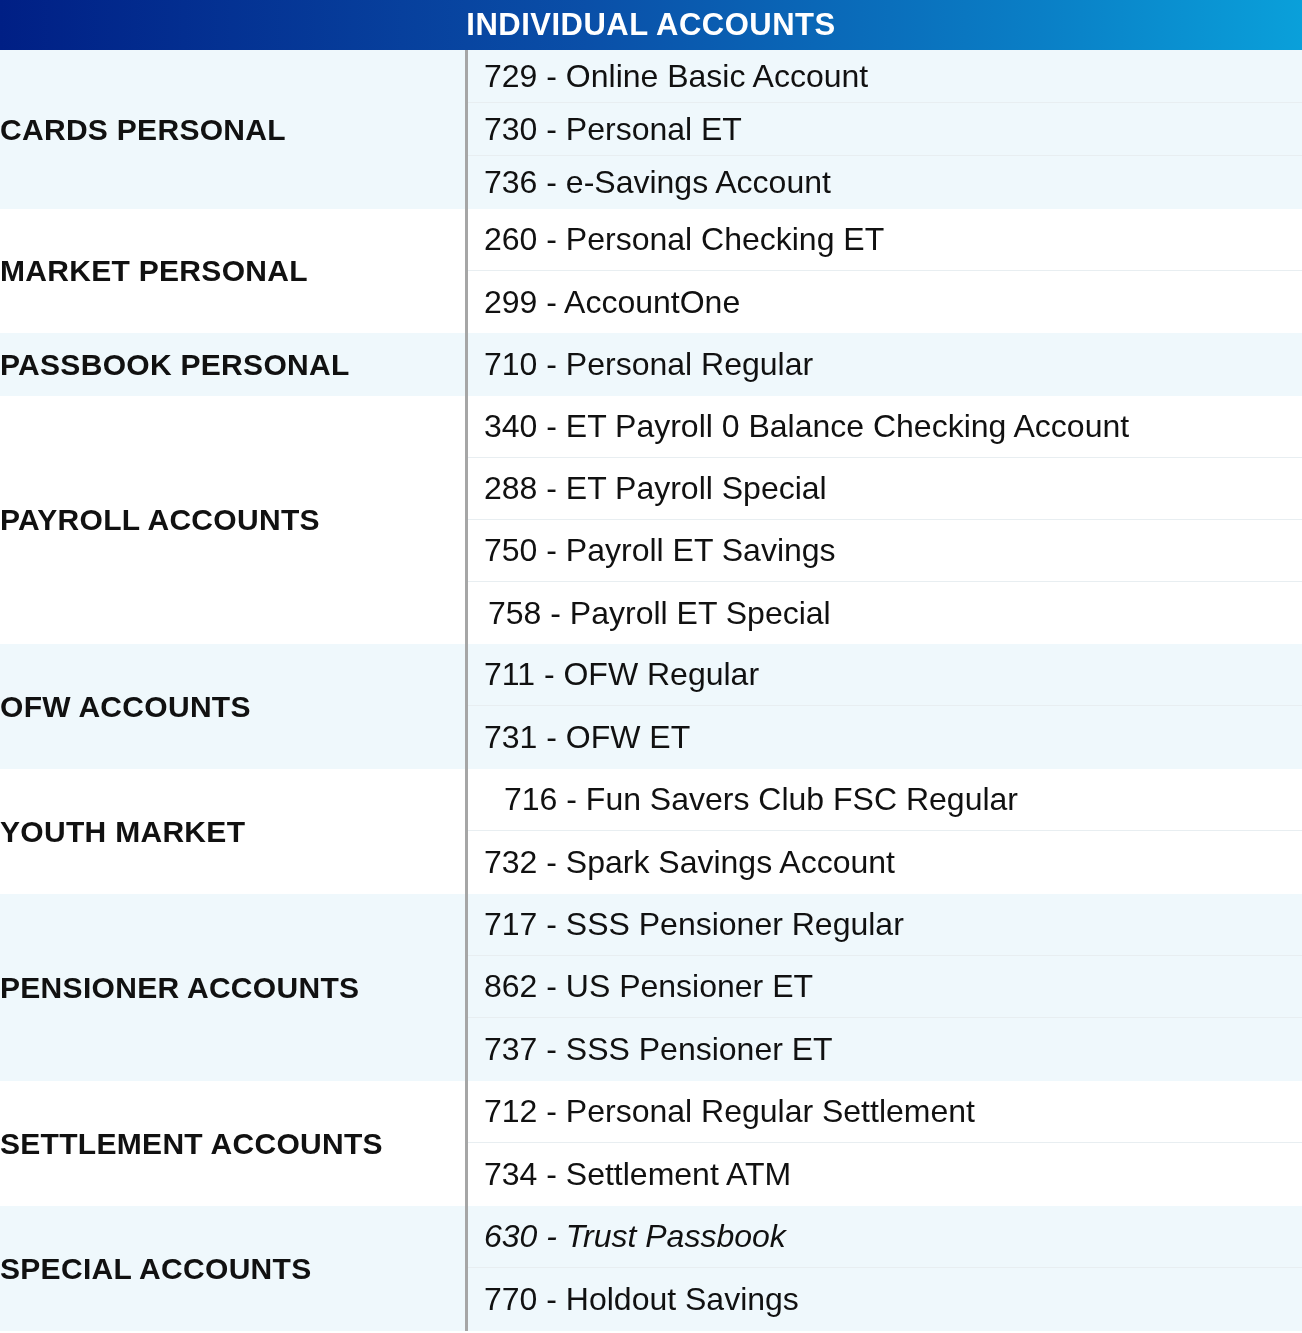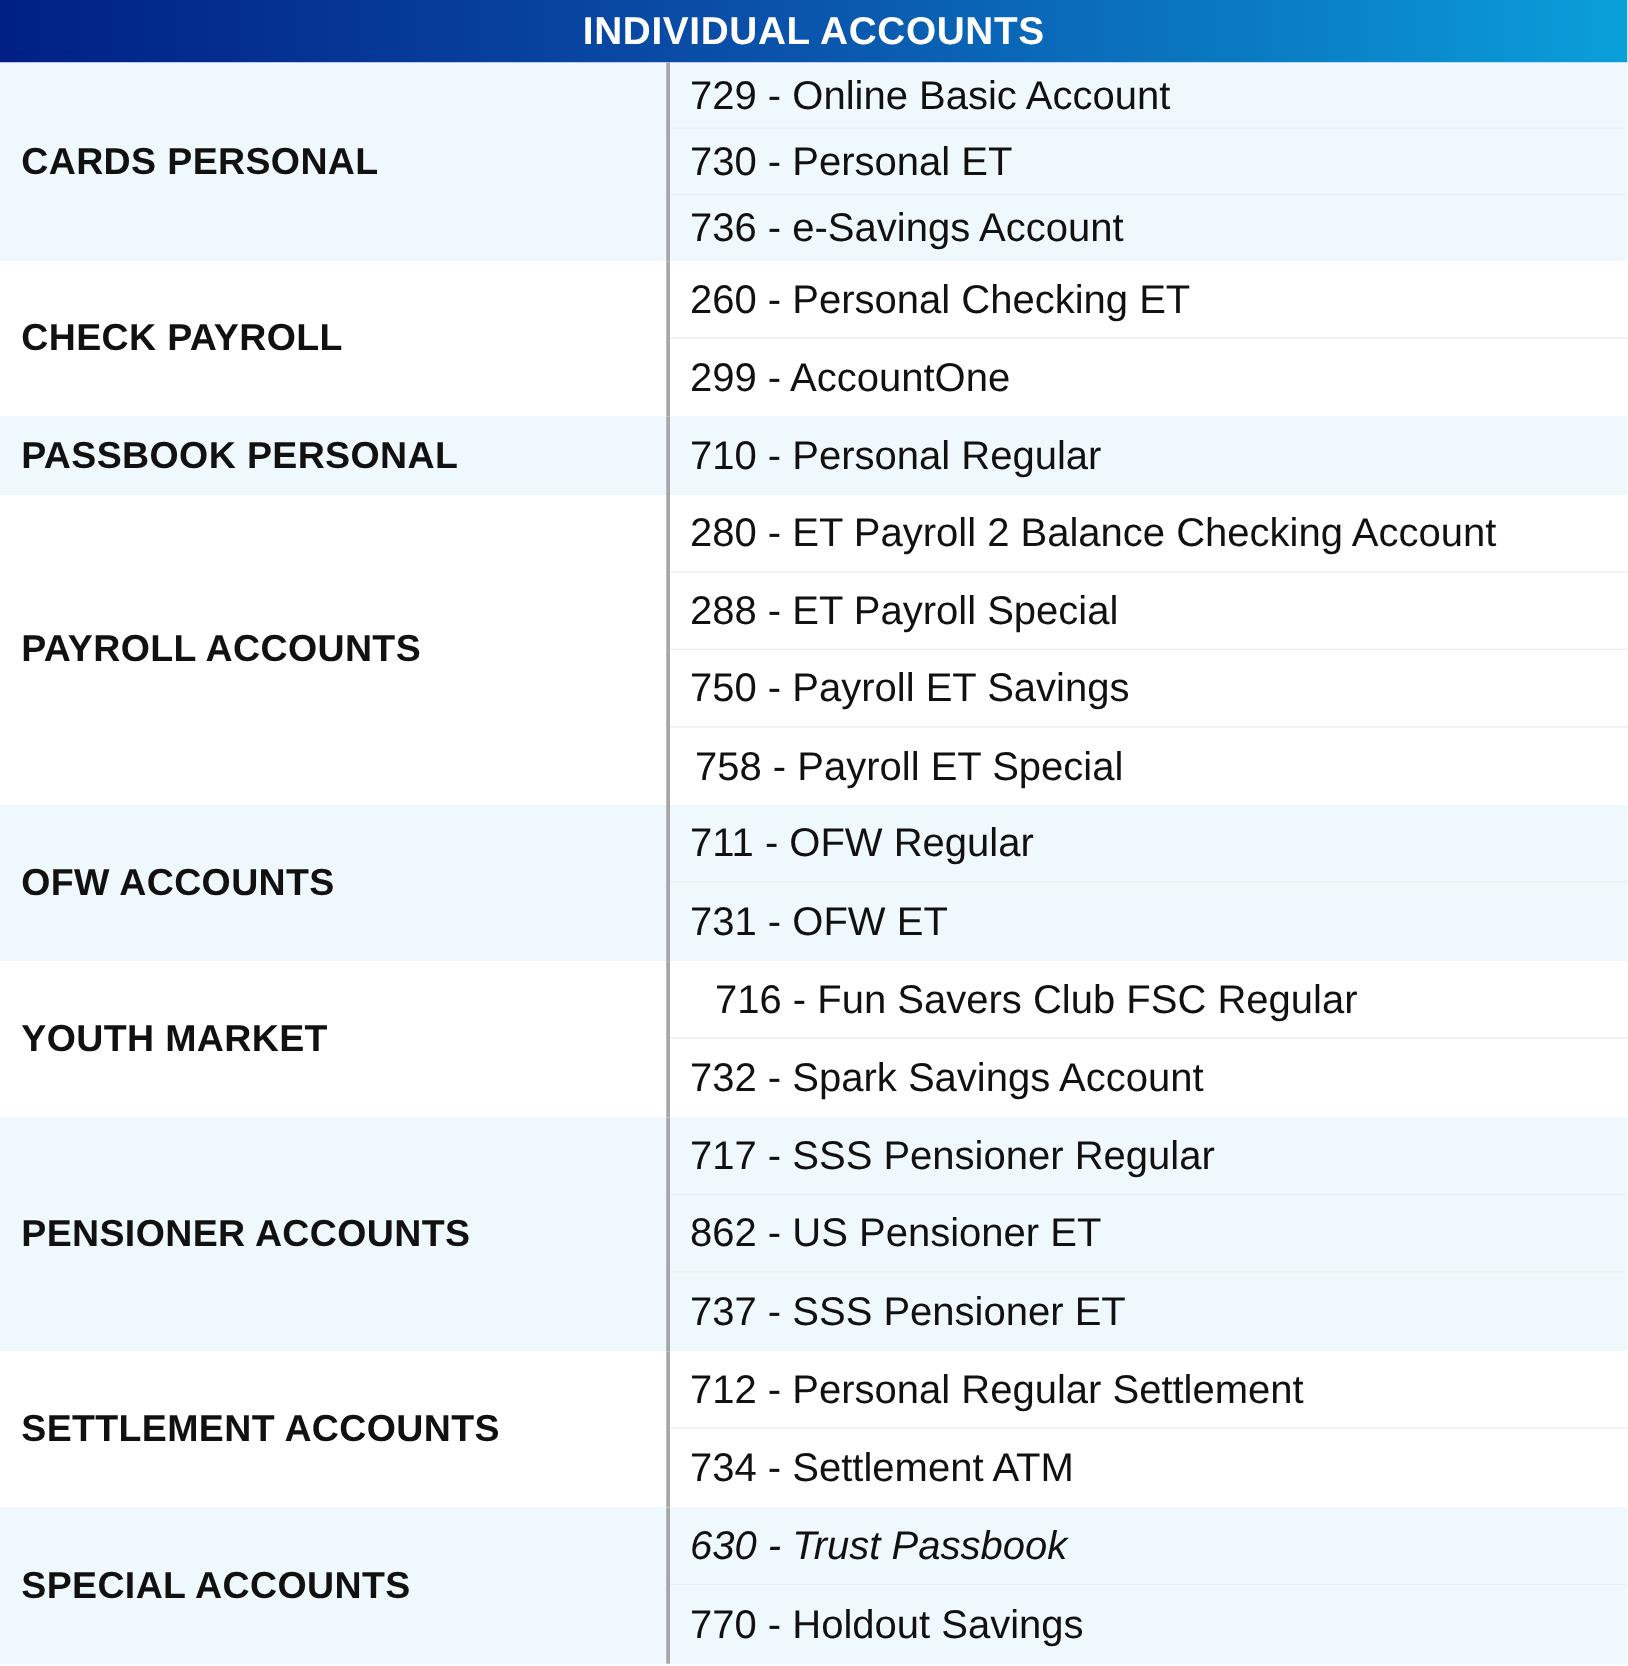--- a/index.html
+++ b/index.html
@@ -8,21 +8,21 @@
     height: 50px;
     background: linear-gradient(90deg, #001f85 0%, #0a4fa8 45%, #0a7fc6 80%, #0aa0da 100%);
     color: #fff; font-weight: bold; font-size: 31px;
     display: flex; align-items: center; justify-content: center;
     letter-spacing: 0.5px;
   }
   .group { display: flex; position: relative; }
   .group.shaded { background: #eff8fc; }
   .group.plain { background: #ffffff; }
   .cat {
-    width: 533px; box-sizing: border-box; padding-left: 17px;
+    width: 465px; box-sizing: border-box; 
     display: flex; align-items: center;
     font-weight: bold; font-size: 30px; letter-spacing: 0.3px;
   }
   .divider { width: 3px; background: #a6a6a6; }
   .items { flex: 1; }
   .item {
     box-sizing: border-box; padding-left: 16px;
     display: flex; align-items: center;
     font-size: 32px; color: #111;
     border-bottom: 1px solid #e8eef1;
@@ -39,39 +39,39 @@
   <div class="group shaded">
       <div class="cat">CARDS PERSONAL</div>
       <div class="divider"></div>
       <div class="items">
         <div class="item" style="height: 53px;">729 - Online Basic Account</div>
         <div class="item" style="height: 53px;">730 - Personal ET</div>
         <div class="item" style="height: 53px;">736 - e-Savings Account</div>
       </div>
     </div>
   <div class="group plain">
-      <div class="cat">CHECK PAYROLL</div>
+      <div class="cat">MARKET PERSONAL</div>
       <div class="divider"></div>
       <div class="items">
         <div class="item" style="height: 62px;">260 - Personal Checking ET</div>
         <div class="item" style="height: 62px;">299 - AccountOne</div>
       </div>
     </div>
   <div class="group shaded">
       <div class="cat">PASSBOOK PERSONAL</div>
       <div class="divider"></div>
       <div class="items">
         <div class="item" style="height: 63px;">710 - Personal Regular</div>
       </div>
     </div>
   <div class="group plain">
       <div class="cat">PAYROLL ACCOUNTS</div>
       <div class="divider"></div>
       <div class="items">
-        <div class="item" style="height: 62px;">280 - ET Payroll 2 Balance Checking Account</div>
+        <div class="item" style="height: 62px;">340 - ET Payroll 0 Balance Checking Account</div>
         <div class="item" style="height: 62px;">288 - ET Payroll Special</div>
         <div class="item" style="height: 62px;">750 - Payroll ET Savings</div>
         <div class="item" style="height: 62px; padding-left: 20px;">758 - Payroll ET Special</div>
       </div>
     </div>
   <div class="group shaded">
       <div class="cat">OFW ACCOUNTS</div>
       <div class="divider"></div>
       <div class="items">
         <div class="item" style="height: 62px;">711 - OFW Regular</div>

